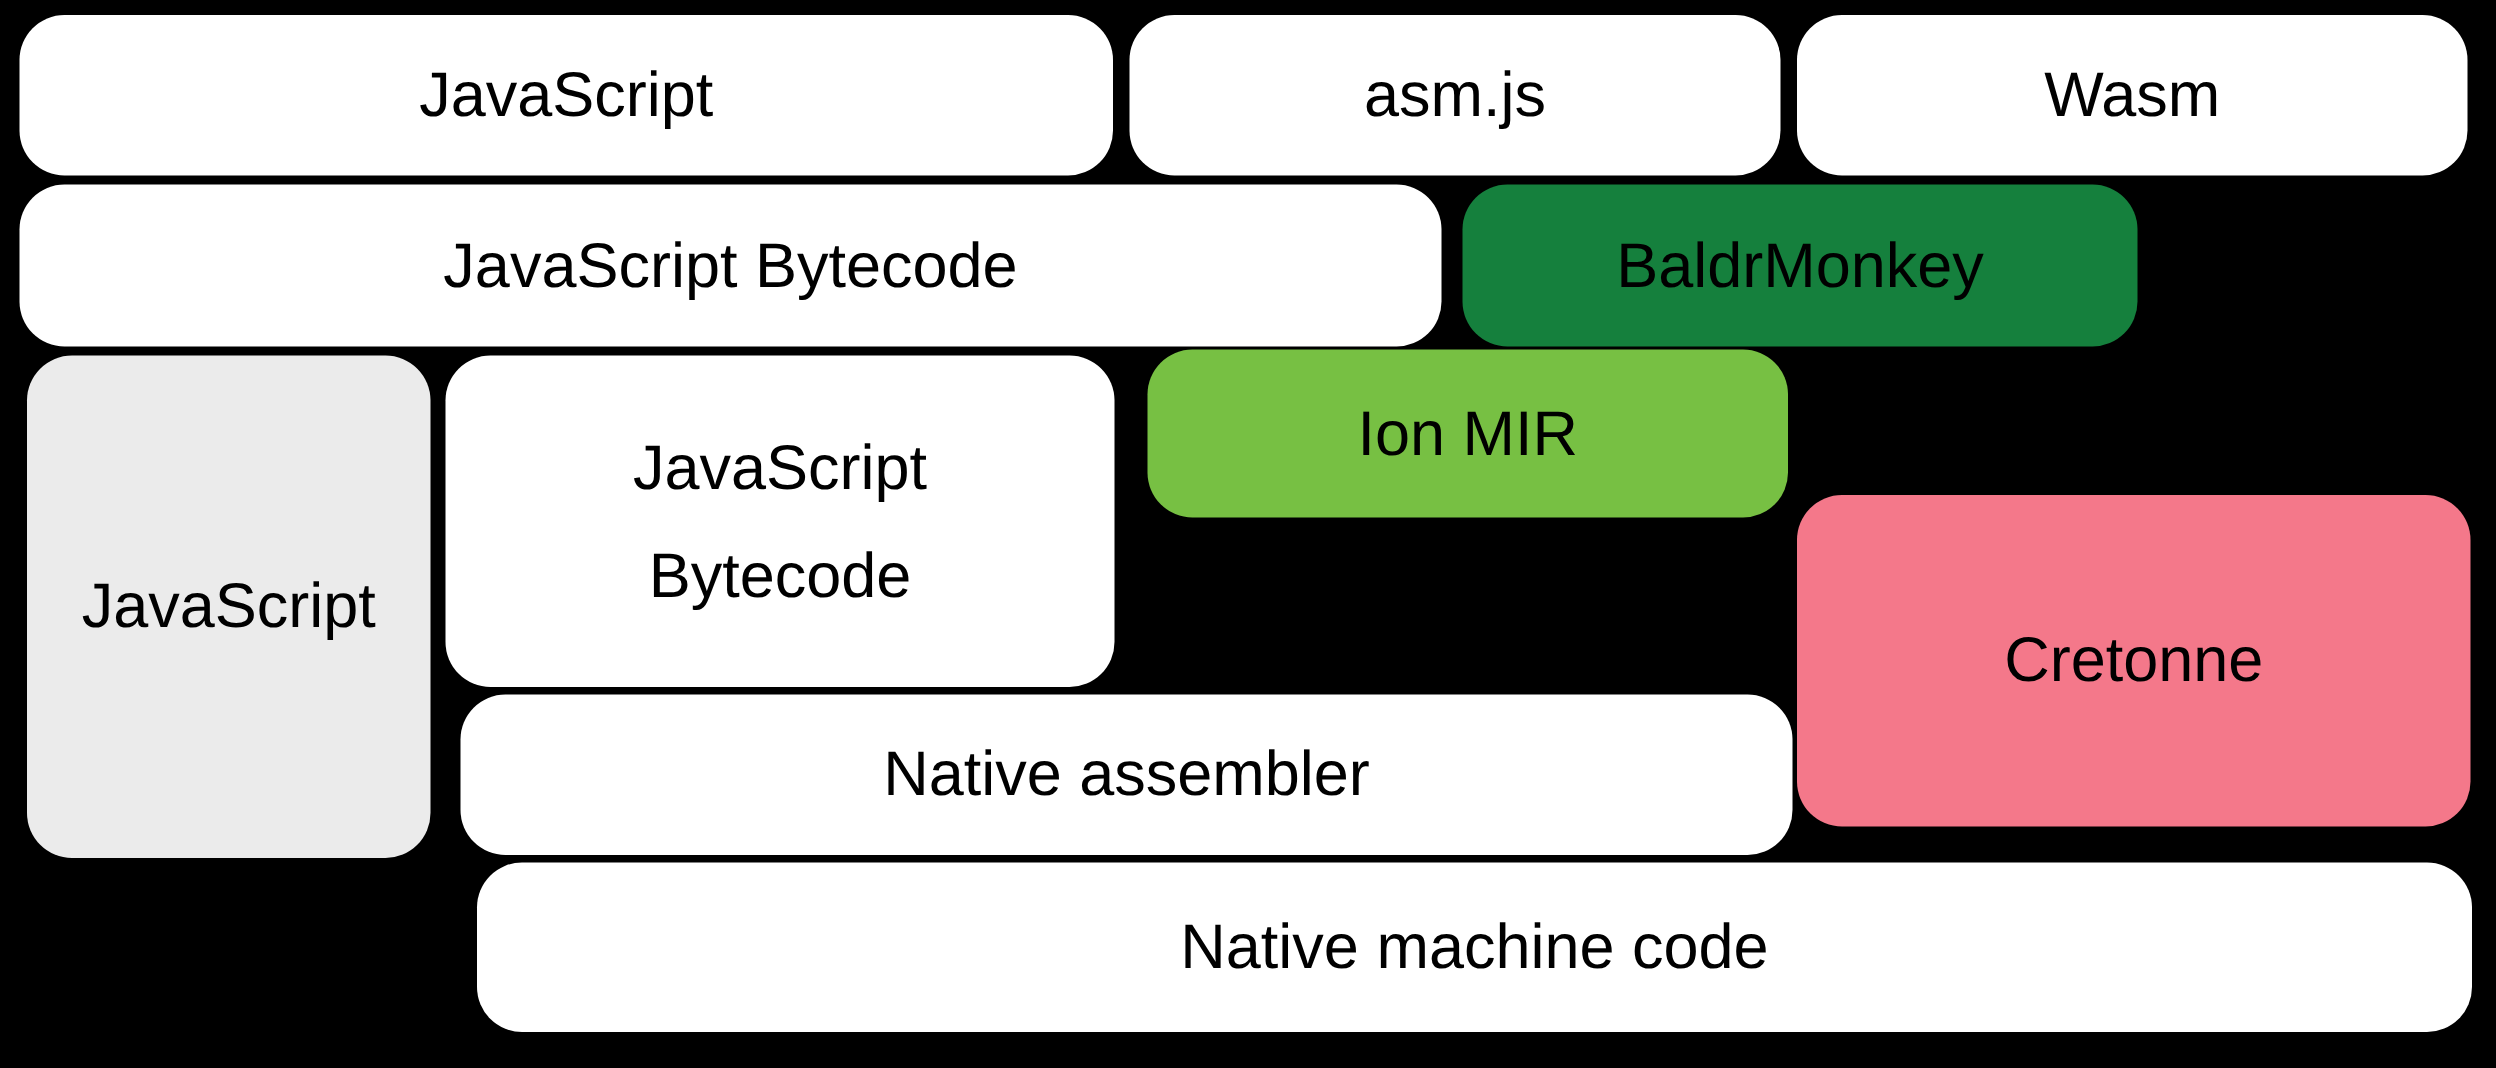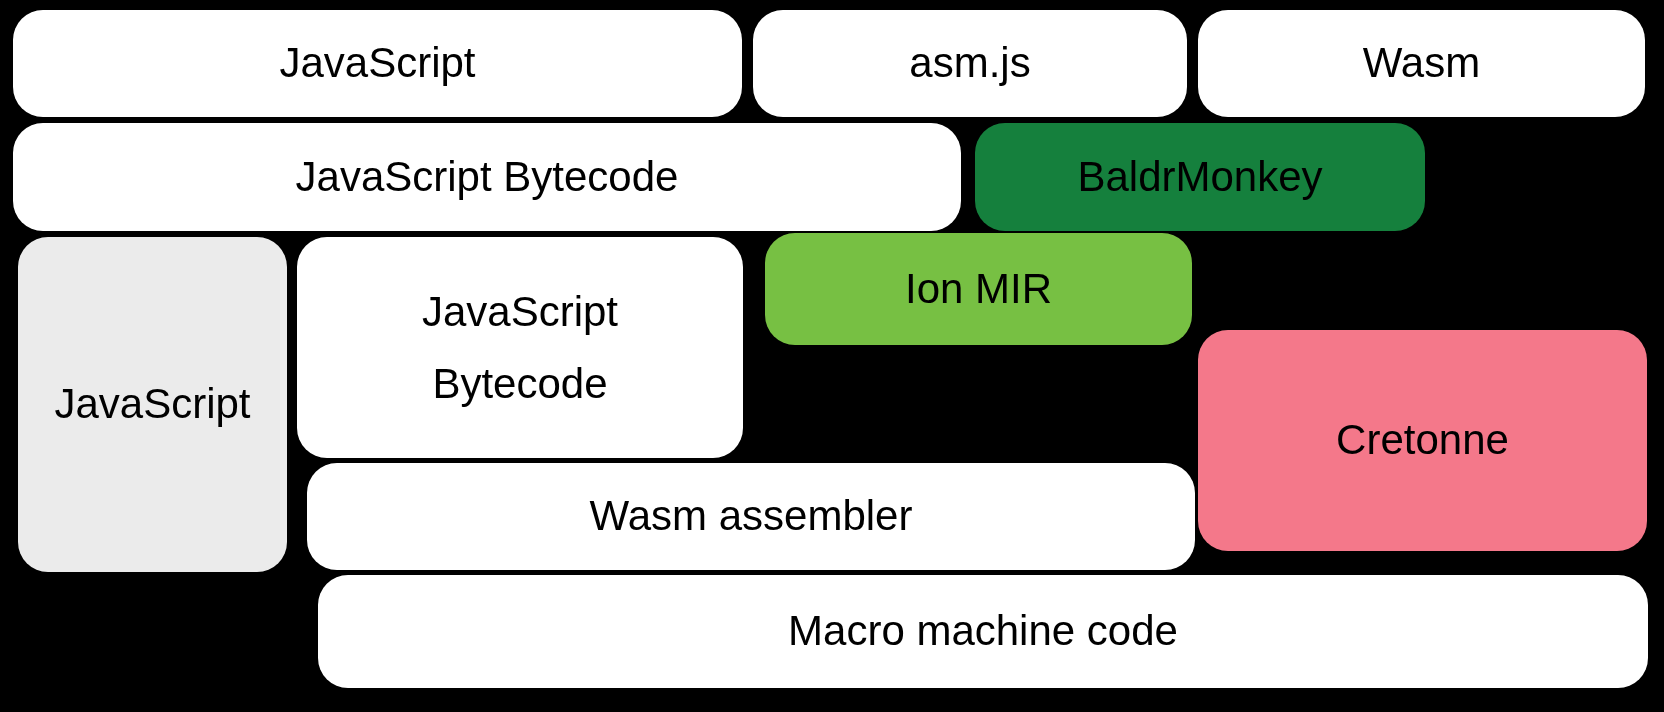--- a/index.html
+++ b/index.html
@@ -86,20 +86,20 @@
   <div class="node n-ionmir" style="background: rgb(119, 192, 67); color: rgb(0, 0, 0);">
     <span class="label">Ion MIR</span>
   </div>
 
 
   <div class="node n-cretonne" style="background: rgb(244, 120, 138); color: rgb(0, 0, 0);">
     <span class="label">Cretonne</span>
   </div>
 
   <div class="node n-macro" style="background: rgb(255, 255, 255); color: rgb(0, 0, 0);">
-    <span class="label">Wasm assembler</span>
+    <span class="label">Native assembler</span>
   </div>
 
   <div class="node n-native" style="background: rgb(255, 255, 255); color: rgb(0, 0, 0);">
-    <span class="label">Macro machine code</span>
+    <span class="label">Native machine code</span>
   </div>
 
 </div>
 
 </body></html>

